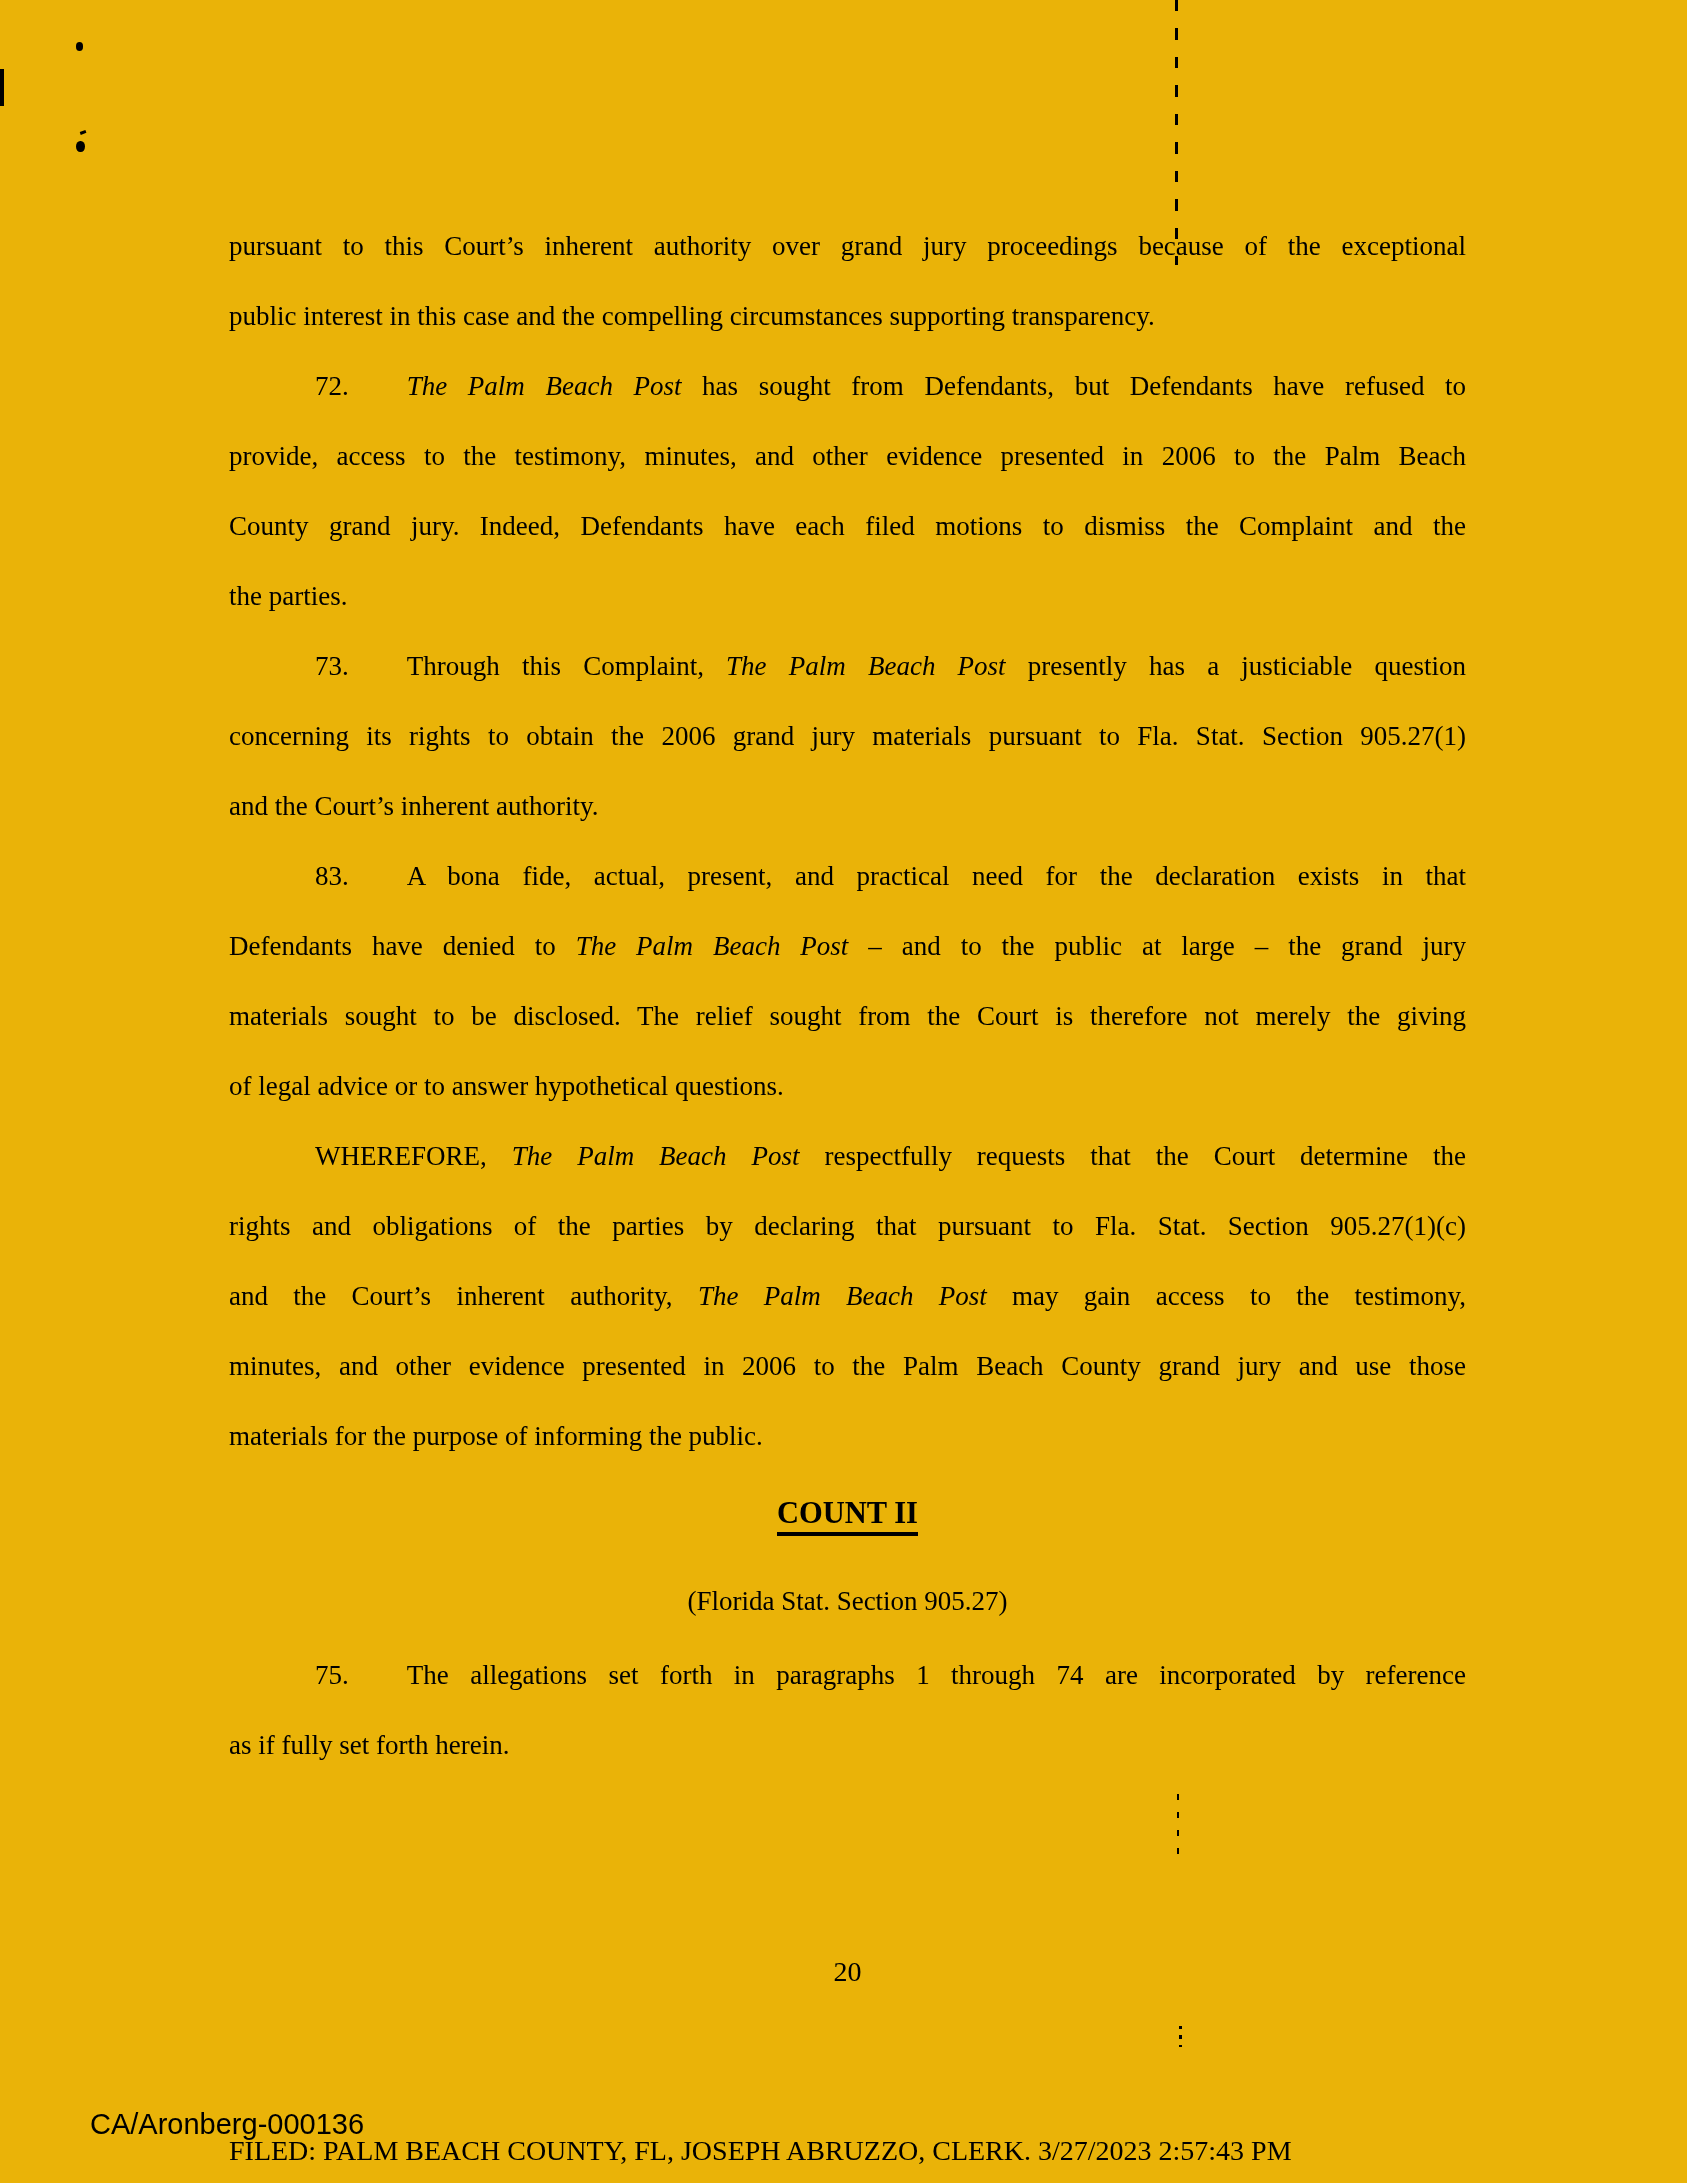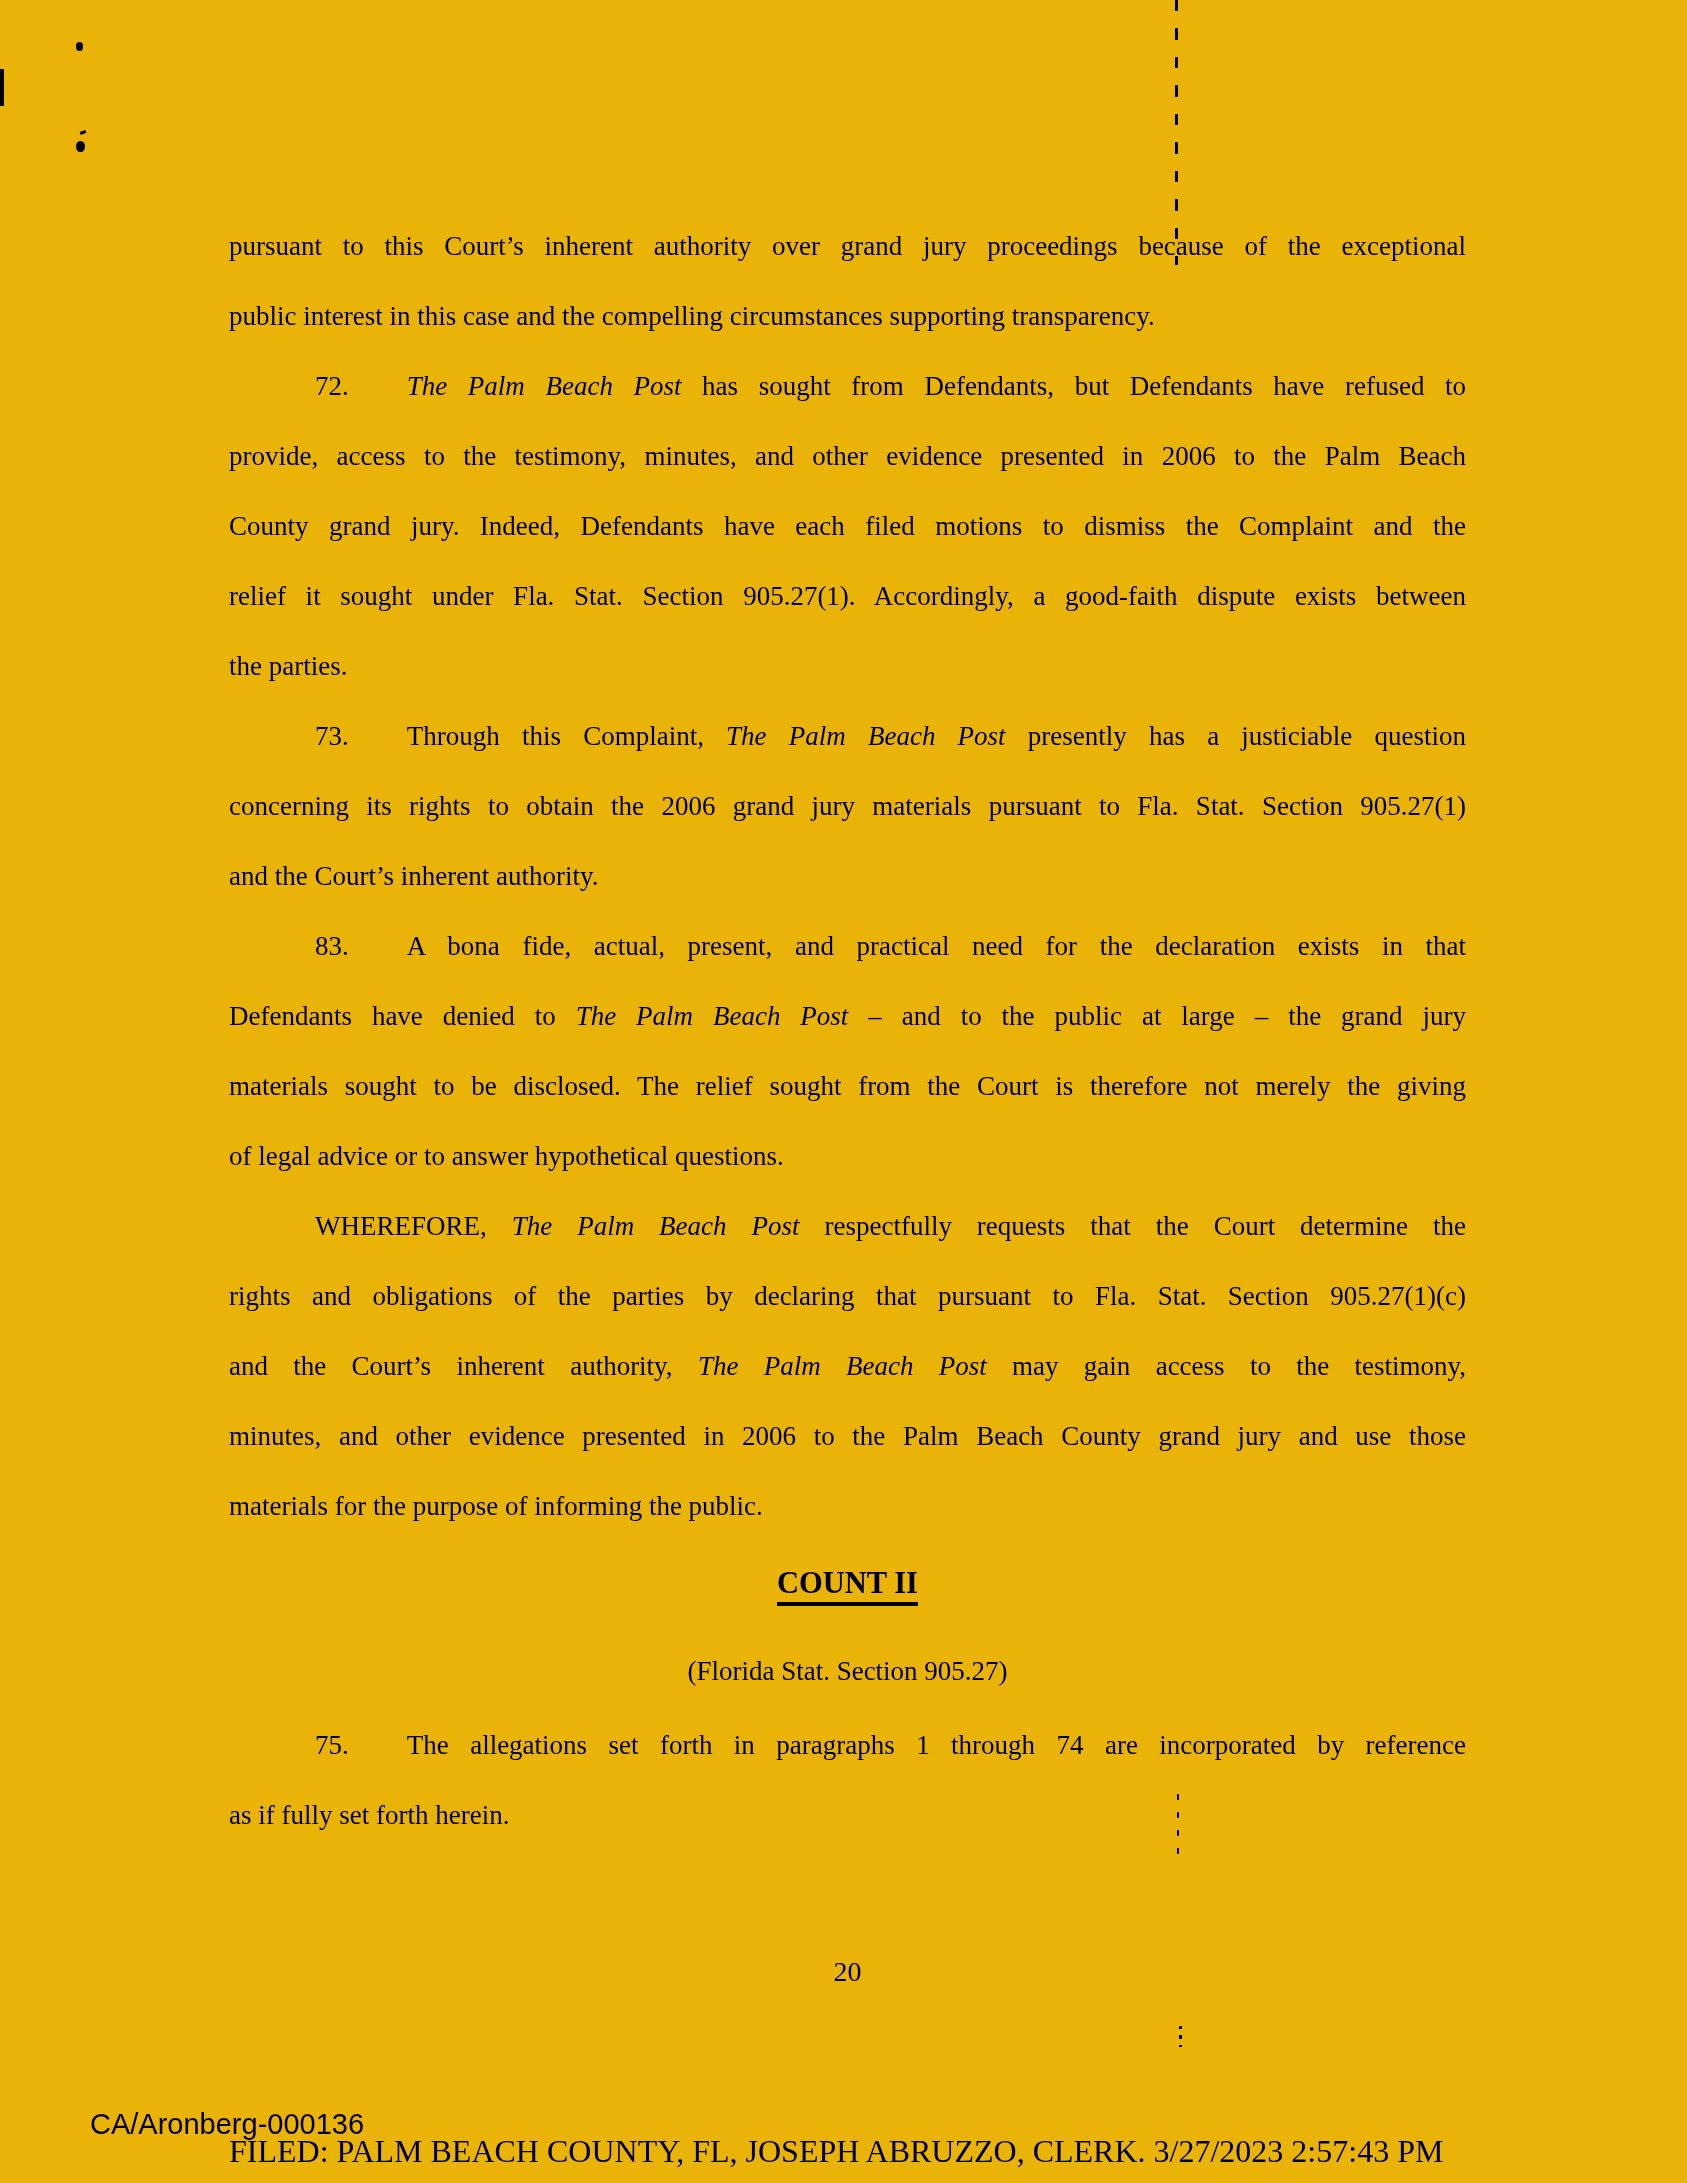--- a/index.html
+++ b/index.html
@@ -38,21 +38,21 @@
     position:absolute;left:229px;top:1955px;width:1237px;
     text-align:center;font-size:28px;line-height:33px;
   }
   .bates{
     position:absolute;left:90px;top:2109px;
     font-family:"Liberation Sans", sans-serif;
     font-size:29px;line-height:30.5px;white-space:nowrap;
   }
   .filed{
     position:absolute;left:229px;top:2132px;
-    font-size:32px;line-height:38px;white-space:nowrap;
+    font-size:28px;line-height:38px;white-space:nowrap;
     letter-spacing:0px;
   }
   
   .artifact{position:absolute;background:#000;}
   .art-dot1{left:76px;top:42px;width:7.3px;height:8.6px;border-radius:50%;}
   .art-bar{left:0px;top:69px;width:4px;height:37px;}
   .art-dot2{left:76px;top:141px;width:8.6px;height:11.3px;border-radius:50%;}
   .art-dot2b{left:80px;top:131px;width:6px;height:2.7px;transform:rotate(-20deg);}
   .art-dash-top{
     left:1175px;top:0px;width:2.7px;height:265px;
@@ -79,21 +79,20 @@
   <div class="artifact art-dash-top" style="background-color:transparent;"></div>
   <div class="artifact art-dash-mid" style="background-color:transparent;"></div>
   <div class="artifact art-dash-low" style="background-color:transparent;"></div>
 
   <div id="doc-body" class="doc-body">
       <div class="line justify"><span>pursuant to this Court’s inherent authority over grand jury proceedings because of the exceptional</span></div>
       <div class="line left"><span>public interest in this case and the compelling circumstances supporting transparency.</span></div>
       <div class="line justify indent"><span class="num">72.</span><span class="tab"></span><i>The Palm Beach Post</i><span> has sought from Defendants, but Defendants have refused to</span></div>
       <div class="line justify"><span>provide, access to the testimony, minutes, and other evidence presented in 2006 to the Palm Beach</span></div>
       <div class="line justify"><span>County grand jury. Indeed, Defendants have each filed motions to dismiss the Complaint and the</span></div>
-      <div class="line justify"><span>relief it sought under Fla. Stat. Section 905.27(1). Accordingly, a good-faith dispute exists between</span></div>
       <div class="line left"><span>the parties.</span></div>
       <div class="line justify indent"><span class="num">73.</span><span class="tab"></span><span>Through this Complaint, </span><i>The Palm Beach Post</i><span> presently has a justiciable question</span></div>
       <div class="line justify"><span>concerning its rights to obtain the 2006 grand jury materials pursuant to Fla. Stat. Section 905.27(1)</span></div>
       <div class="line left"><span>and the Court’s inherent authority.</span></div>
       <div class="line justify indent"><span class="num">83.</span><span class="tab"></span><span>A bona fide, actual, present, and practical need for the declaration exists in that</span></div>
       <div class="line justify"><span>Defendants have denied to </span><i>The Palm Beach Post</i><span> – and to the public at large – the grand jury</span></div>
       <div class="line justify"><span>materials sought to be disclosed. The relief sought from the Court is therefore not merely the giving</span></div>
       <div class="line left"><span>of legal advice or to answer hypothetical questions.</span></div>
       <div class="line justify indent"><span>WHEREFORE, </span><i>The Palm Beach Post</i><span> respectfully requests that the Court determine the</span></div>
       <div class="line justify"><span>rights and obligations of the parties by declaring that pursuant to Fla. Stat. Section 905.27(1)(c)</span></div>

